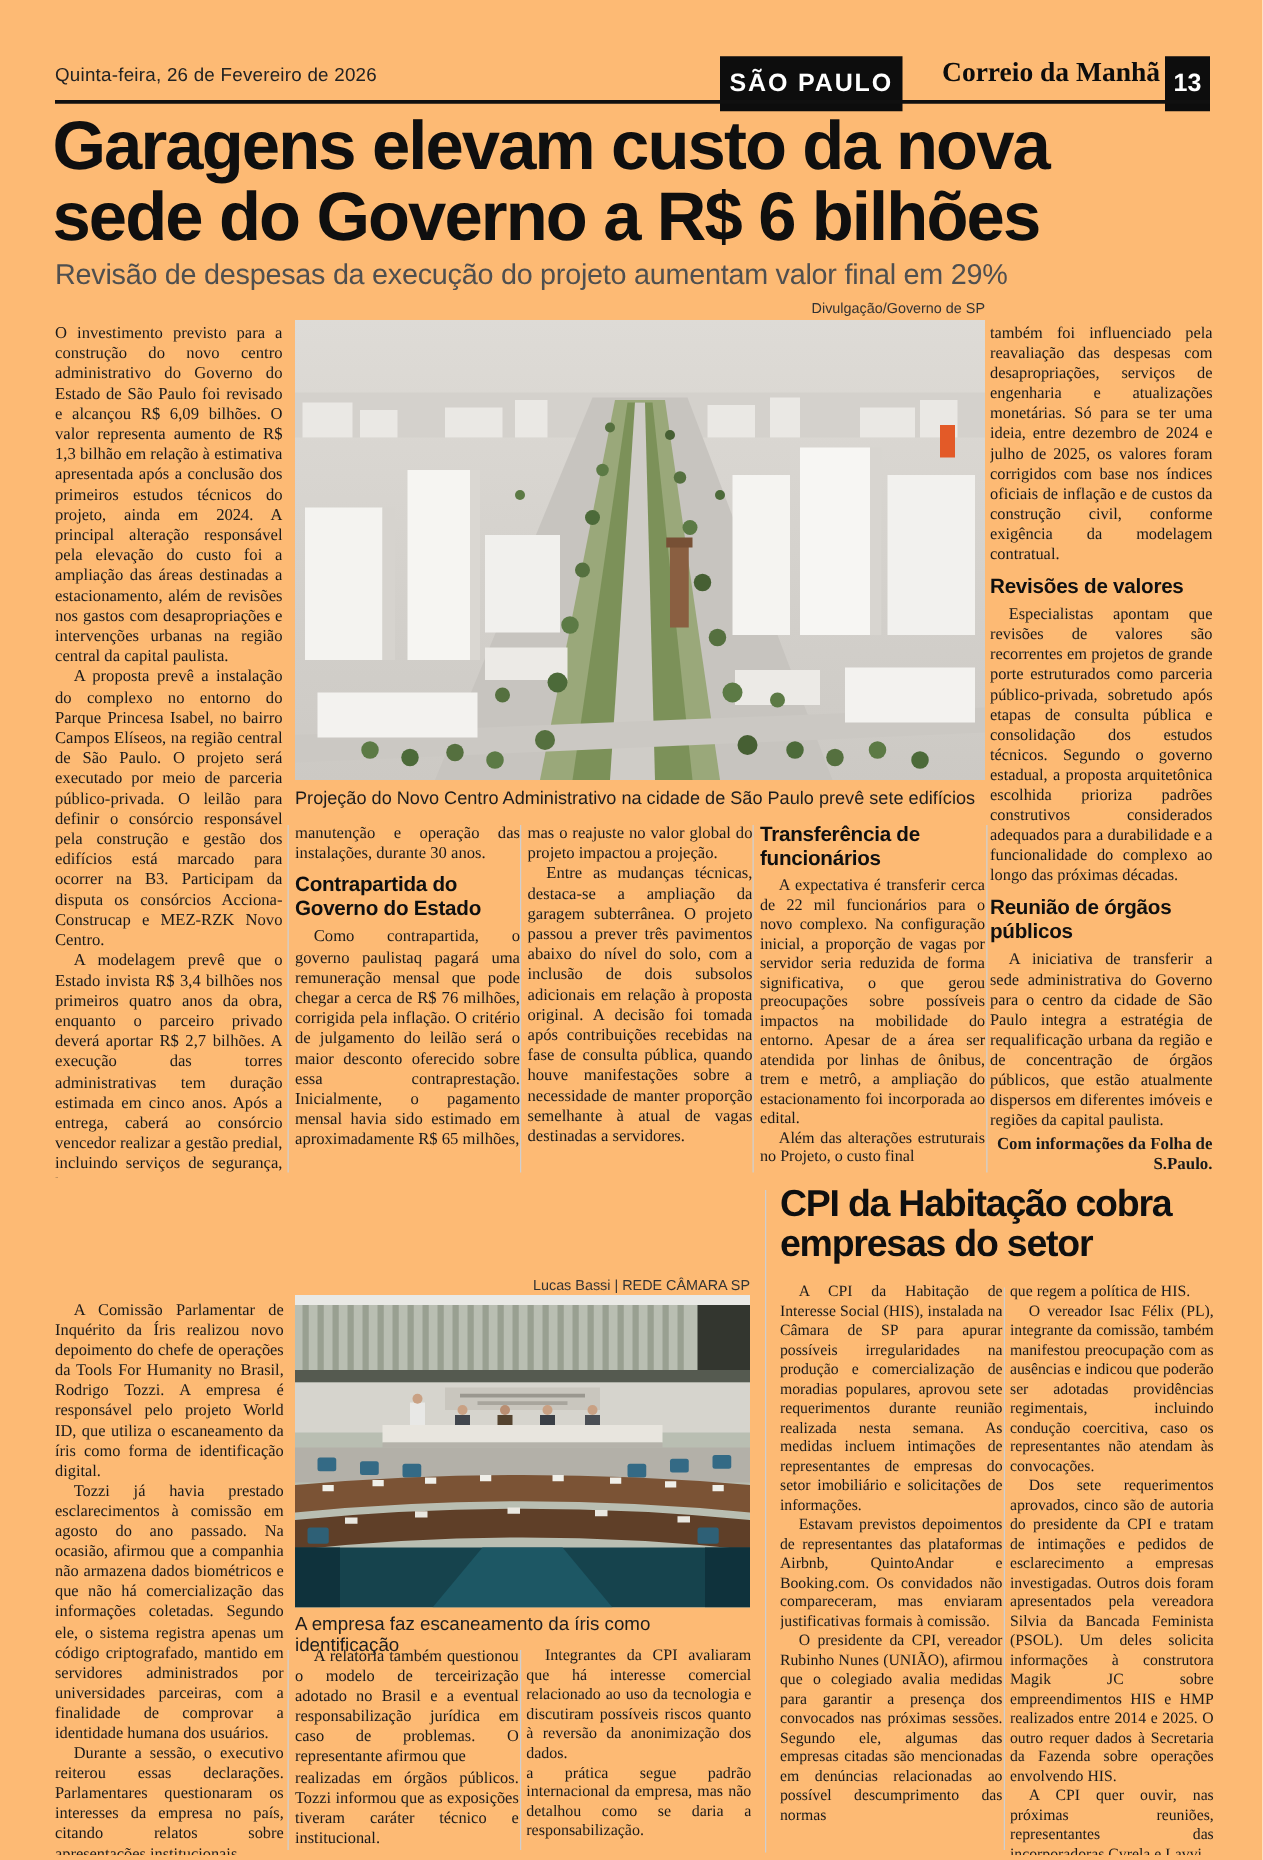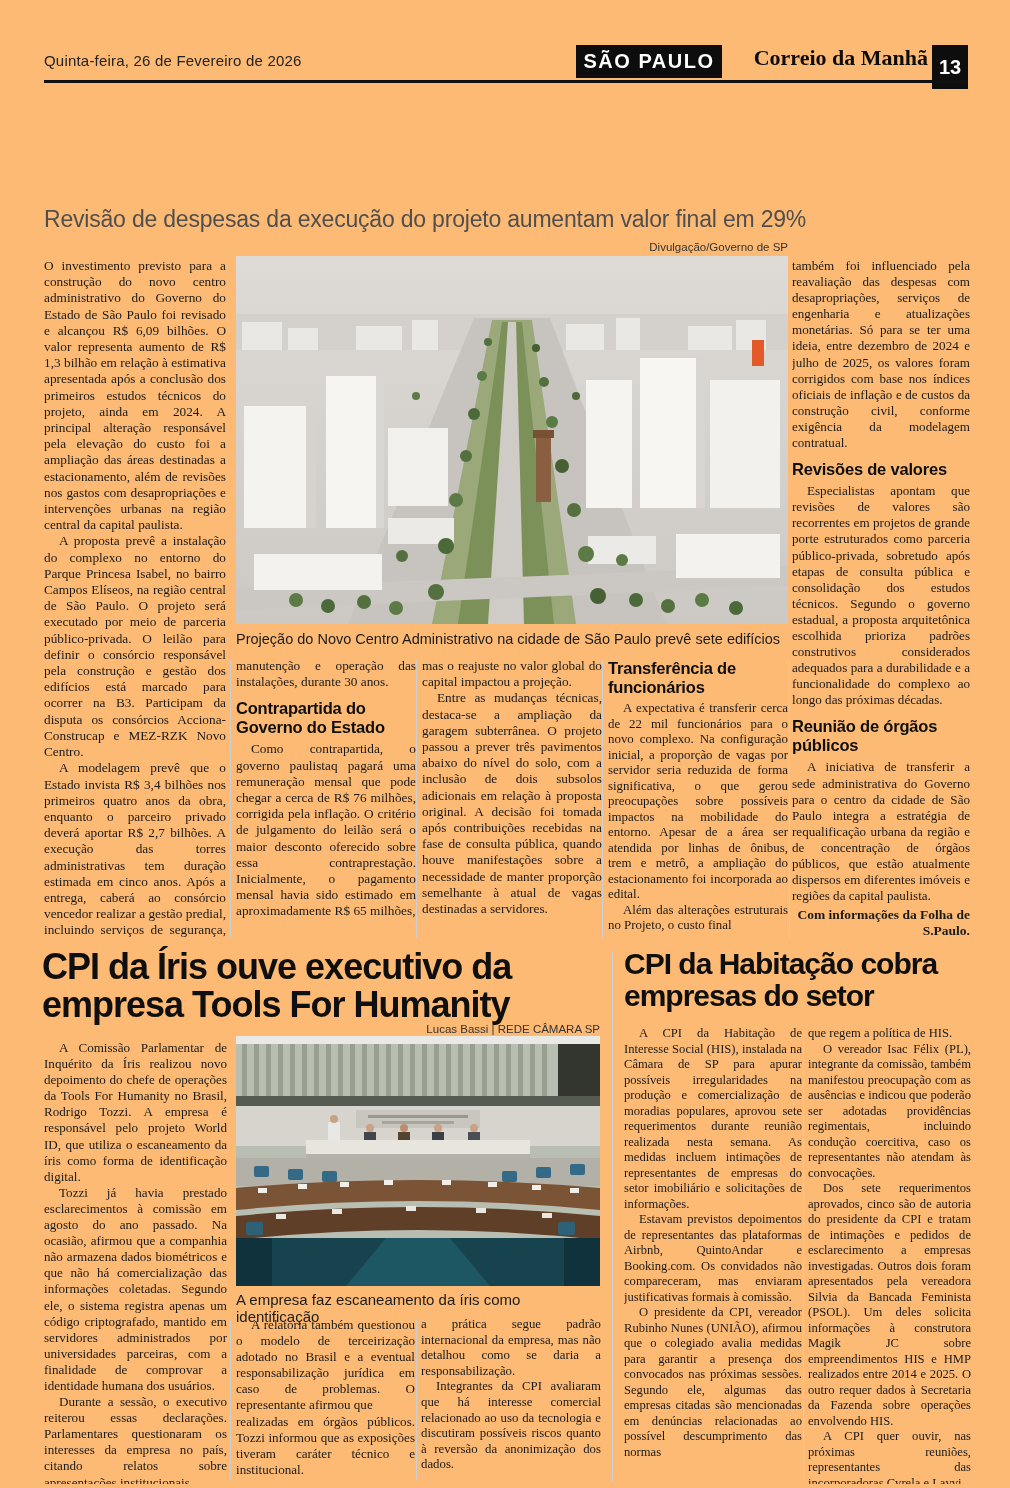--- a/index.html
+++ b/index.html
@@ -6,21 +6,21 @@
   html,body { background:#ffffff; }
   .page {
     position:relative; width:1010px; height:1488px; margin:0 auto;
     background:#fdba74; overflow:hidden;
     font-family:"Liberation Sans", sans-serif; color:#111;
   }
   .abs { position:absolute; }
 
   
   .date { left:44px; top:52px; font-size:15px; color:#222; letter-spacing:.2px; }
-  .section-box { left:576px; top:45px; width:146px; height:33px; background:#0d0d0d;
+  .section-box { left:576px; top:45px; width:146px; height:44px; background:#0d0d0d;
     color:#fff; font-weight:bold; font-size:20px; letter-spacing:1.5px;
     display:flex; align-items:center; justify-content:center; }
   .masthead { left:752px; top:45px; width:176px; text-align:right;
     font-family:"Liberation Serif", serif; font-weight:bold; font-size:22px; color:#0d0d0d; }
   .pagenum-box { left:932px; top:45px; width:36px; height:44px; background:#0d0d0d;
     color:#fff; font-weight:bold; font-size:20px; display:flex; align-items:center; justify-content:center; }
   .header-rule { left:44px; top:80px; width:924px; height:3px; background:#101010; }
 
   
   .h1 { left:42px; top:88px; width:930px; font-weight:bold; font-size:55px;
@@ -83,20 +83,21 @@
   <div class="abs date">Quinta-feira, 26 de Fevereiro de 2026</div>
   <div class="abs section-box">
     <span>SÃO PAULO</span>
   </div>
   <div class="abs masthead">Correio da Manhã</div>
   <div class="abs pagenum-box">
     <span>13</span>
   </div>
   <div class="abs header-rule"></div>
 
+  <h1 class="abs h1">Garagens elevam custo da nova sede do Governo a R$ 6 bilhões</h1>
   <div class="abs dek">Revisão de despesas da execução do projeto aumentam valor final em 29%</div>
   <div class="abs credit credit1">Divulgação/Governo de SP</div>
 
   <div class="abs photo1">
     <svg width="552" height="368" viewBox="0 0 552 368">
       <defs>
         <linearGradient id="sky" x1="0" y1="0" x2="0" y2="1">
           <stop offset="0" stop-color="#dedbd6"></stop>
             <stop offset="1" stop-color="#ccc9c4"></stop>
         </linearGradient>
@@ -184,21 +185,21 @@
     <p class="para">A modelagem prevê que o Estado invista R$ 3,4 bilhões nos primeiros quatro anos da obra, enquanto o parceiro privado deverá aportar R$ 2,7 bilhões. A execução das torres administrativas tem duração estimada em cinco anos. Após a entrega, caberá ao consórcio vencedor realizar a gestão predial, incluindo serviços de segurança, limpeza,</p>
   </div>
 
   <div class="abs bodycol a1 c2">
     <p class="para noind">manutenção e operação das instalações, durante 30 anos.</p>
     <h3 class="subhd">Contrapartida do Governo do Estado</h3>
     <p class="para">Como contrapartida, o governo paulistaq pagará uma remuneração mensal que pode chegar a cerca de R$ 76 milhões, corrigida pela inflação. O critério de julgamento do leilão será o maior desconto oferecido sobre essa contraprestação. Inicialmente, o pagamento mensal havia sido estimado em aproximadamente R$ 65 milhões,</p>
   </div>
 
   <div class="abs bodycol a1 c3">
-    <p class="para noind">mas o reajuste no valor global do capital impactou a projeção.</p>
+    <p class="para noind">mas o reajuste no valor global do projeto impactou a projeção.</p>
     <p class="para">Entre as mudanças técnicas, destaca-se a ampliação da garagem subterrânea. O projeto passou a prever três pavimentos abaixo do nível do solo, com a inclusão de dois subsolos adicionais em relação à proposta original. A decisão foi tomada após contribuições recebidas na fase de consulta pública, quando houve manifestações sobre a necessidade de manter proporção semelhante à atual de vagas destinadas a servidores.</p>
   </div>
 
   <div class="abs bodycol a1 c4">
     <h3 class="subhd first">Transferência de funcionários</h3>
     <p class="para">A expectativa é transferir cerca de 22 mil funcionários para o novo complexo. Na configuração inicial, a proporção de vagas por servidor seria reduzida de forma significativa, o que gerou preocupações sobre possíveis impactos na mobilidade do entorno. Apesar de a área ser atendida por linhas de ônibus, trem e metrô, a ampliação do estacionamento foi incorporada ao edital.</p>
     <p class="para">Além das alterações estruturais no Projeto, o custo final</p>
   </div>
 
   <div class="abs bodycol a1 c5">
@@ -208,21 +209,20 @@
     <h3 class="subhd">Reunião de órgãos públicos</h3>
     <p class="para">A iniciativa de transferir a sede administrativa do Governo para o centro da cidade de São Paulo integra a estratégia de requalificação urbana da região e de concentração de órgãos públicos, que estão atualmente dispersos em diferentes imóveis e regiões da capital paulista.</p>
     <p class="byline">Com informações da Folha de S.Paulo.</p>
   </div>
 
   <div class="abs vrule r12"></div>
   <div class="abs vrule r23"></div>
   <div class="abs vrule r34"></div>
   <div class="abs vrule r45"></div>
 
-  <h2 class="abs h2">CPI da Íris ouve executivo da empresa Tools For Humanity</h2>
   <div class="abs credit credit2">Lucas Bassi | REDE CÂMARA SP</div>
 
   <div class="abs photo2">
     <svg width="364" height="250" viewBox="0 0 364 250">
       <rect width="364" height="250" fill="#b9beb2"></rect>
       <rect width="364" height="8" fill="#e9e9e5"></rect>
 
       <g fill="#99a091">
         <rect x="6" y="8" width="5" height="52"></rect>
           <rect x="18" y="8" width="5" height="52"></rect>
@@ -318,22 +318,22 @@
   <div class="abs bodycol a2 d1">
     <p class="para">A Comissão Parlamentar de Inquérito da Íris realizou novo depoimento do chefe de operações da Tools For Humanity no Brasil, Rodrigo Tozzi. A empresa é responsável pelo projeto World ID, que utiliza o escaneamento da íris como forma de identificação digital.</p>
     <p class="para">Tozzi já havia prestado esclarecimentos à comissão em agosto do ano passado. Na ocasião, afirmou que a companhia não armazena dados biométricos e que não há comercialização das informações coletadas. Segundo ele, o sistema registra apenas um código criptografado, mantido em servidores administrados por universidades parceiras, com a finalidade de comprovar a identidade humana dos usuários.</p>
     <p class="para">Durante a sessão, o executivo reiterou essas declarações. Parlamentares questionaram os interesses da empresa no país, citando relatos sobre apresentações institucionais</p>
   </div>
   <div class="abs bodycol a2 d2">
     <p class="para">A relatoria também questionou o modelo de terceirização adotado no Brasil e a eventual responsabilização jurídica em caso de problemas. O representante afirmou que</p>
     <p class="para noind">realizadas em órgãos públicos. Tozzi informou que as exposições tiveram caráter técnico e institucional.</p>
   </div>
   <div class="abs bodycol a2 d3">
+    <p class="para">Integrantes da CPI avaliaram que há interesse comercial relacionado ao uso da tecnologia e discutiram possíveis riscos quanto à reversão da anonimização dos dados.</p>
     <p class="para noind">a prática segue padrão internacional da empresa, mas não detalhou como se daria a responsabilização.</p>
-    <p class="para">Integrantes da CPI avaliaram que há interesse comercial relacionado ao uso da tecnologia e discutiram possíveis riscos quanto à reversão da anonimização dos dados.</p>
   </div>
   <div class="abs vrule r2a"></div>
   <div class="abs vrule r2b"></div>
 
   <div class="abs vrule art-divider"></div>
   <h2 class="abs h3">CPI da Habitação cobra empresas do setor</h2>
 
   <div class="abs bodycol a3 e1">
     <p class="para">A CPI da Habitação de Interesse Social (HIS), instalada na Câmara de SP para apurar possíveis irregularidades na produção e comercialização de moradias populares, aprovou sete requerimentos durante reunião realizada nesta semana. As medidas incluem intimações de representantes de empresas do setor imobiliário e solicitações de informações.</p>
     <p class="para">Estavam previstos depoimentos de representantes das plataformas Airbnb, QuintoAndar e Booking.com. Os convidados não compareceram, mas enviaram justificativas formais à comissão.</p>

